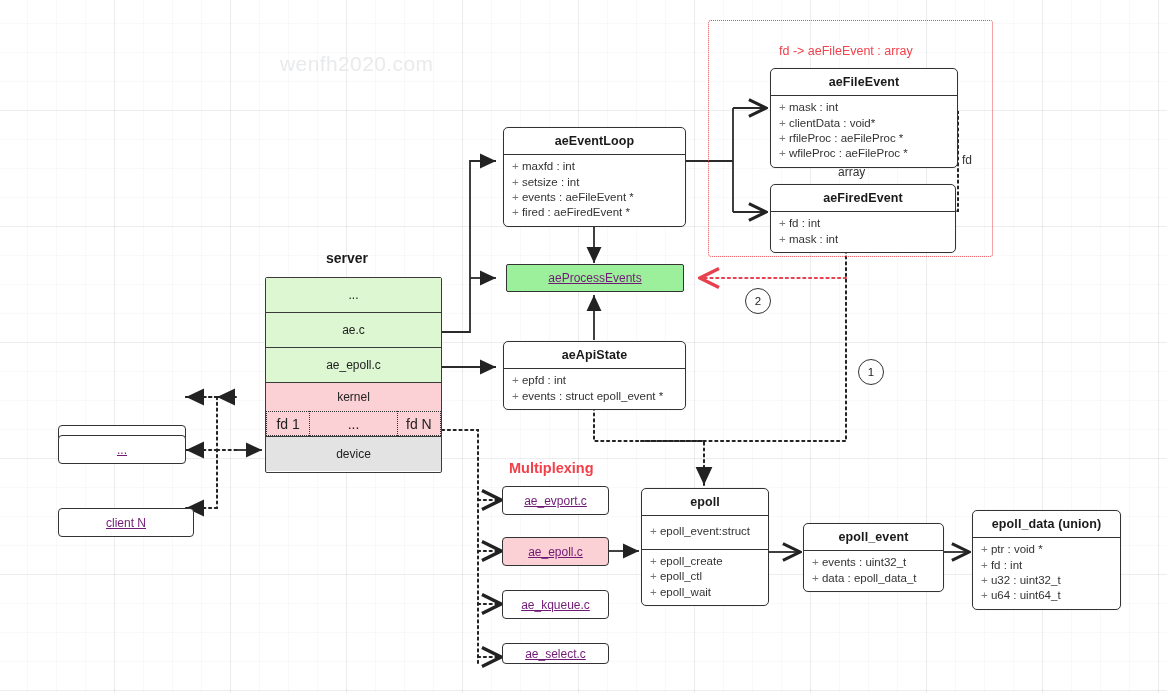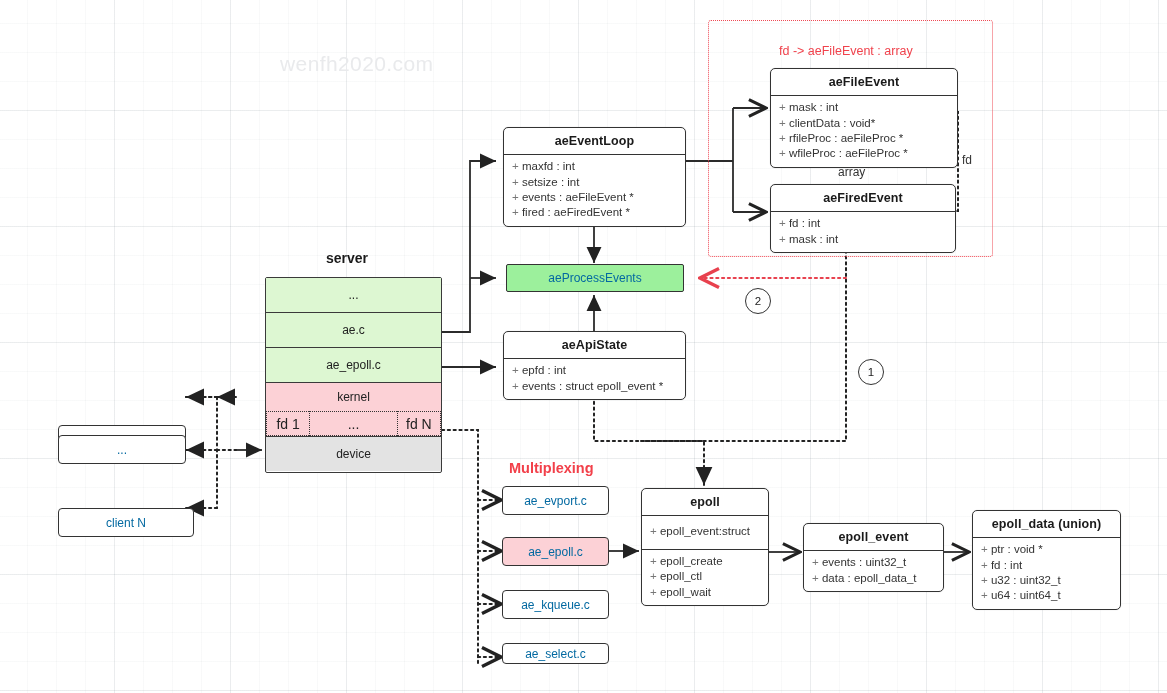--- a/index.html
+++ b/index.html
@@ -39,21 +39,21 @@
   .cls .attrs{padding:4px 8px 5px;}
   .cls .attrs div{
     font-size:11.5px;color:#333;line-height:15.3px;white-space:nowrap;
   }
   .cls .attrs div .pl{color:#777;}
 
   
   .rect{
     border:1.6px solid #333;border-radius:4px;background:#fff;
     display:flex;align-items:center;justify-content:center;
-    font-size:12px;color:#0369a1;
+    font-size:12px;color:#701a75;text-decoration:underline;
   }
   .rect.sq{border-radius:2px;}
   .green{background:#9cf09c;}
   .lgreen{background:#ddf7d2;}
   .pink{background:#fcd1d6;}
   .grey{background:#e3e3e3;}
 
   
   #server-stack{border:1.8px solid #3a3a3a;border-radius:2px;background:#fff;}
   .srow{
@@ -202,21 +202,21 @@
   <div class="attrs">
     <div><span class="pl">+</span> maxfd : int</div>
     <div><span class="pl">+</span> setsize : int</div>
     <div><span class="pl">+</span> events : aeFileEvent *</div>
     <div><span class="pl">+</span> fired : aeFiredEvent *</div>
   </div>
 </div>
 
 <div class="node rect sq green" style="left:506px;top:264px;width:178px;height:28px;">aeProcessEvents</div>
 
-<div class="node cls" style="left:503px;top:331px;width:183px;">
+<div class="node cls" style="left:503px;top:341px;width:183px;">
   <div class="title">aeApiState</div>
   <div class="sep"></div>
   <div class="attrs">
     <div><span class="pl">+</span> epfd : int</div>
     <div><span class="pl">+</span> events : struct epoll_event *</div>
   </div>
 </div>
 
 <div class="lbl bold" style="left:326px;top:250px;">server</div>
 <div class="node" id="server-stack" style="left:265px;top:277px;width:177px;height:196px;">

